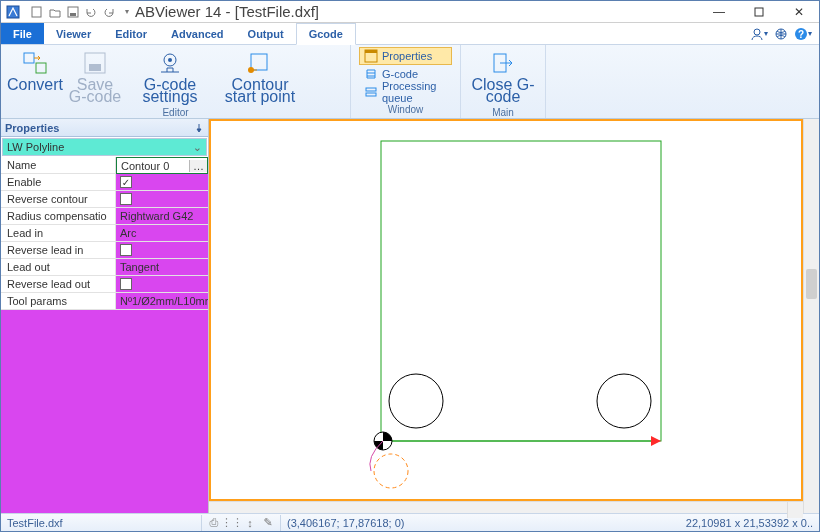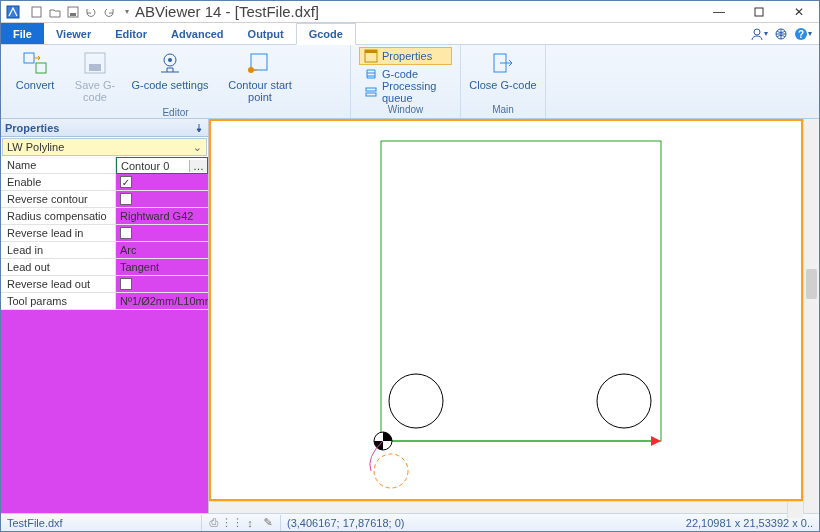--- a/index.html
+++ b/index.html
@@ -25,32 +25,32 @@
 
 
 .ribbon { height: 74px; background: linear-gradient(#f2f7fd, #e6effa); border-bottom: 1px solid #b8cce0; display: flex; }
 .ribbon-group { border-right: 1px solid #cfdced; display: flex; flex-direction: column; }
 .ribbon-group .items { flex: 1; display: flex; align-items: flex-start; padding: 2px 4px; }
 .ribbon-group .label { height: 14px; text-align: center; font-size: 10px; color: #4a6fa0; }
 .big-btn { width: 60px; display: flex; flex-direction: column; align-items: center; gap: 2px; padding: 2px 2px; cursor: pointer; text-align:center;}
 .big-btn.wide { width: 90px; }
 .big-btn.disabled { color: #a0b0c4; }
 .big-btn .icon { width: 28px; height: 28px; display: flex; align-items: center; justify-content: center; }
-.big-btn .txt { font-size: 11px; line-height: 12px; color:#2b5fa7;}
+.big-btn .txt { font-size: 16px; line-height: 12px; color:#2b5fa7;}
 .big-btn.disabled .txt { color:#9fafc6; }
 .small-list { display: flex; flex-direction: column; gap: 0; padding: 0 4px; }
 .small-btn { height: 18px; display: flex; align-items: center; gap: 4px; padding: 0 4px; font-size: 11px; cursor: pointer; border:1px solid transparent; color:#2b5fa7;}
 .small-btn.selected { background: #ffe9a8; border:1px solid #e8b84c; }
 
 
 .main { display: flex; height: calc(532px - 22px - 22px - 74px - 18px - 2px); }
 .props-panel { width: 208px; background: #fff; display: flex; flex-direction: column; border-right: 1px solid #c6c6c6; }
 .props-header { height: 18px; background: linear-gradient(#eaf1fb,#d9e6f7); border-bottom: 1px solid #aac0dd; display:flex; align-items:center; padding:0 4px; font-size:11px; color:#335b98; font-weight:bold; }
 .props-header .pin { margin-left:auto; }
-.props-combo { height:18px; border:1px solid #b9c9de; display:flex; align-items:center; padding: 0 4px; font-size:11px; background: #fef9c3; margin:1px; }
+.props-combo { height:18px; border:1px solid #b9c9de; display:flex; align-items:center; padding: 0 4px; font-size:11px; background: #5eead4; margin:1px; }
 .props-combo .arrow { margin-left:auto; color:#666; }
 .props-grid { flex:1; background:#d946ef; overflow:auto; }
 .prow { display:flex; height:17px; font-size:11px; }
 .prow .pname { width: 115px; padding-left: 6px; display:flex; align-items:center; border-bottom:1px solid #e2e2e2; border-right:1px solid #e2e2e2; background:#fff; white-space:nowrap; overflow:hidden;}
 .prow .pval { flex:1; padding-left:4px; display:flex; align-items:center; border-bottom:1px solid #e2e2e2; overflow:hidden; white-space:nowrap;}
 .prow.editing .pval { background:#fff; border:1px solid #15803d; }
 .prow .ell { width:18px; border-left:1px solid #b8b8b8; background:#f0f0f0; display:flex; align-items:center; justify-content:center; cursor:pointer;}
 .chk { width:12px; height:12px; border:1px solid #666; display:flex; align-items:center; justify-content:center; font-size:10px; background:#fff;}
 
 
@@ -283,28 +283,28 @@
         <div class="pname">Reverse contour</div>
         <div class="pval">
             <div class="chk"></div>
           </div>
       </div>
       <div class="prow">
         <div class="pname">Radius compensatio</div>
         <div class="pval">Rightward G42</div>
       </div>
       <div class="prow">
-        <div class="pname">Reverse lead in</div>
-        <div class="pval">
-            <div class="chk"></div>
-          </div>
-      </div>
-      <div class="prow">
         <div class="pname">Lead in</div>
         <div class="pval">Arc</div>
+      </div>
+      <div class="prow">
+        <div class="pname">Reverse lead in</div>
+        <div class="pval">
+            <div class="chk"></div>
+          </div>
       </div>
       <div class="prow">
         <div class="pname">Lead out</div>
         <div class="pval">Tangent</div>
       </div>
       <div class="prow">
         <div class="pname">Reverse lead out</div>
         <div class="pval">
             <div class="chk"></div>
           </div>

